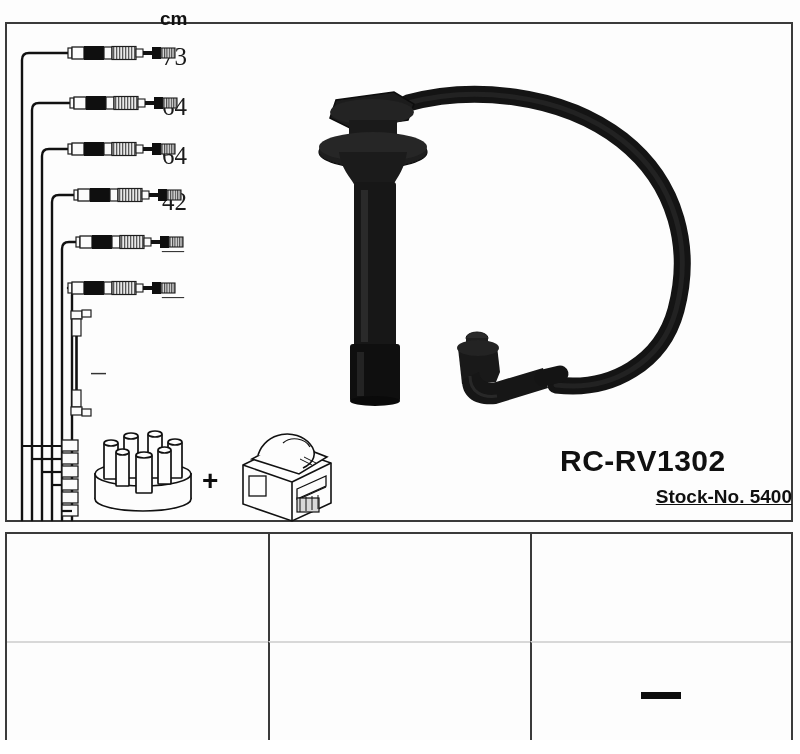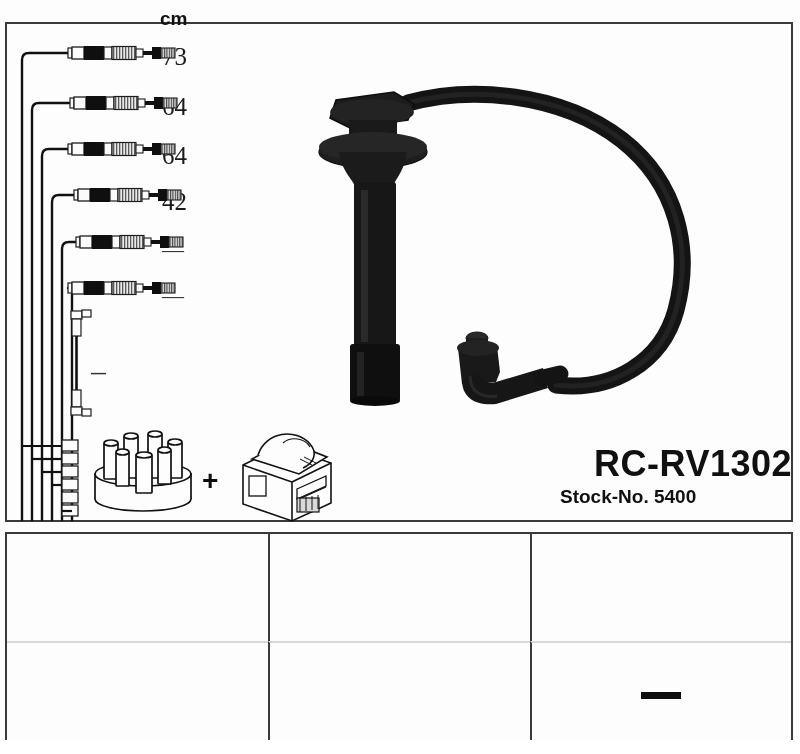--- a/index.html
+++ b/index.html
@@ -96,37 +96,38 @@
     height: 754px;
     pointer-events: none;
   }
 
   
   .prod-code {
     position: absolute;
     left: 560px;
     top: 446px;
     width: 232px;
-    text-align: right;
-    font-size: 36px;
+    text-align: left;
+    font-size: 30px;
     font-weight: bold;
     color: #101010;
     letter-spacing: 0.5px;
     line-height: 1;
   }
   .stock-no {
     position: absolute;
     left: 560px;
     top: 487px;
     width: 232px;
-    text-align: left;
+    text-align: right;
     font-size: 19px;
     font-weight: bold;
     color: #101010;
     line-height: 1;
+    text-decoration: underline;
   }
 
   
   .plus-sign {
     position: absolute;
     left: 202px;
     top: 467px;
     font-size: 28px;
     font-weight: bold;
     color: #0d0d0d;

